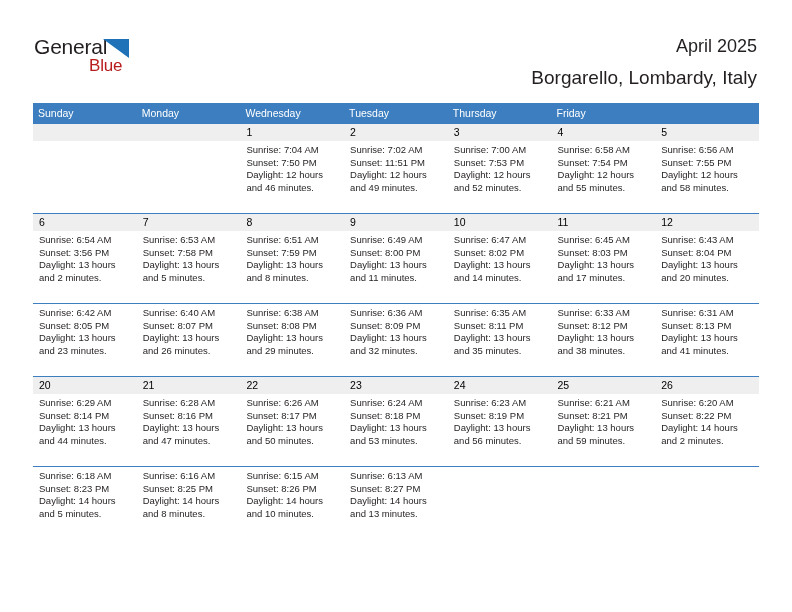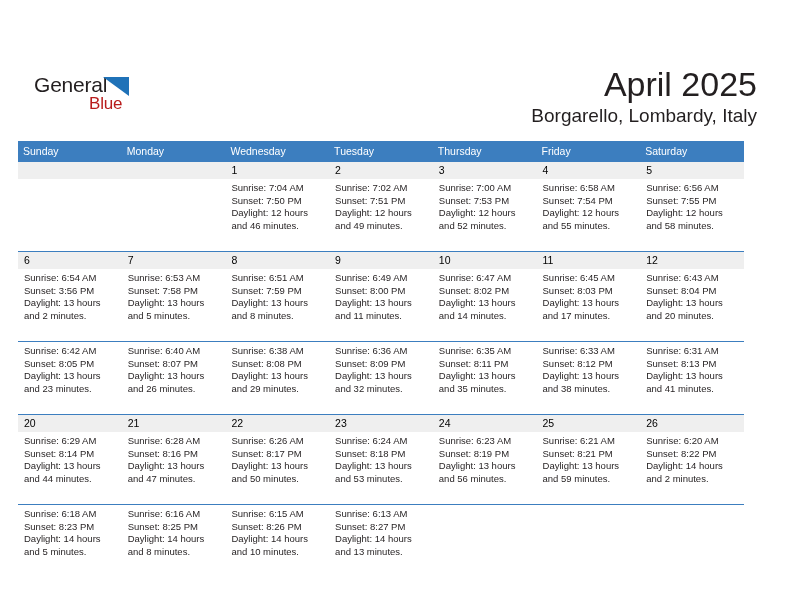--- a/index.html
+++ b/index.html
@@ -13,21 +13,20 @@
     background: #ffffff;
     font-family: "Liberation Sans", sans-serif;
     color: #000000;
     overflow: hidden;
   }
   .page {
     position: relative;
     width: 792px;
     height: 556px;
     box-sizing: border-box;
-    margin-top: 38px;
   }
 
   
   .header {
     position: absolute;
     left: 0;
     top: 0;
     width: 792px;
     height: 103px;
   }
@@ -66,37 +65,37 @@
     letter-spacing: -0.2px;
   }
 
   .title-block {
     position: absolute;
     right: 35px;
     top: 30px;
     text-align: right;
   }
   .cal-title {
-    font-size: 34px;
+    font-size: 18px;
     color: #231f20;
     line-height: 32px;
     white-space: nowrap;
   }
   .cal-subtitle {
     font-size: 19px;
     color: #231f20;
     line-height: 20px;
     margin-top: 6px;
     white-space: nowrap;
   }
 
   
   .calendar {
     position: absolute;
-    left: 18px;
+    left: 33px;
     top: 103px;
     width: 726px;
   }
   .weekday-row {
     display: flex;
     width: 726px;
     height: 21px;
     background: #3c7ebf;
   }
   .weekday-cell {
@@ -175,21 +174,20 @@
 
   <div class="calendar">
 
     <div class="weekday-row">
       <div class="weekday-cell">Sunday</div>
       <div class="weekday-cell">Monday</div>
       <div class="weekday-cell">Wednesday</div>
       <div class="weekday-cell">Tuesday</div>
       <div class="weekday-cell">Thursday</div>
       <div class="weekday-cell">Friday</div>
-      <div class="weekday-cell">Saturday</div>
     </div>
 
     <div class="week-row">
       <div class="date-band">
         <div class="date-num"></div>
         <div class="date-num"></div>
         <div class="date-num">1</div>
         <div class="date-num">2</div>
         <div class="date-num">3</div>
         <div class="date-num">4</div>
@@ -199,21 +197,21 @@
         <div class="day-info empty"></div>
         <div class="day-info empty"></div>
         <div class="day-info">
           <div>Sunrise: 7:04 AM</div>
           <div>Sunset: 7:50 PM</div>
           <div>Daylight: 12 hours</div>
           <div>and 46 minutes.</div>
         </div>
         <div class="day-info">
           <div>Sunrise: 7:02 AM</div>
-          <div>Sunset: 7:51 PM</div>
+          <div>Sunset: 11:51 PM</div>
           <div>Daylight: 12 hours</div>
           <div>and 49 minutes.</div>
         </div>
         <div class="day-info">
           <div>Sunrise: 7:00 AM</div>
           <div>Sunset: 7:53 PM</div>
           <div>Daylight: 12 hours</div>
           <div>and 52 minutes.</div>
         </div>
         <div class="day-info">

